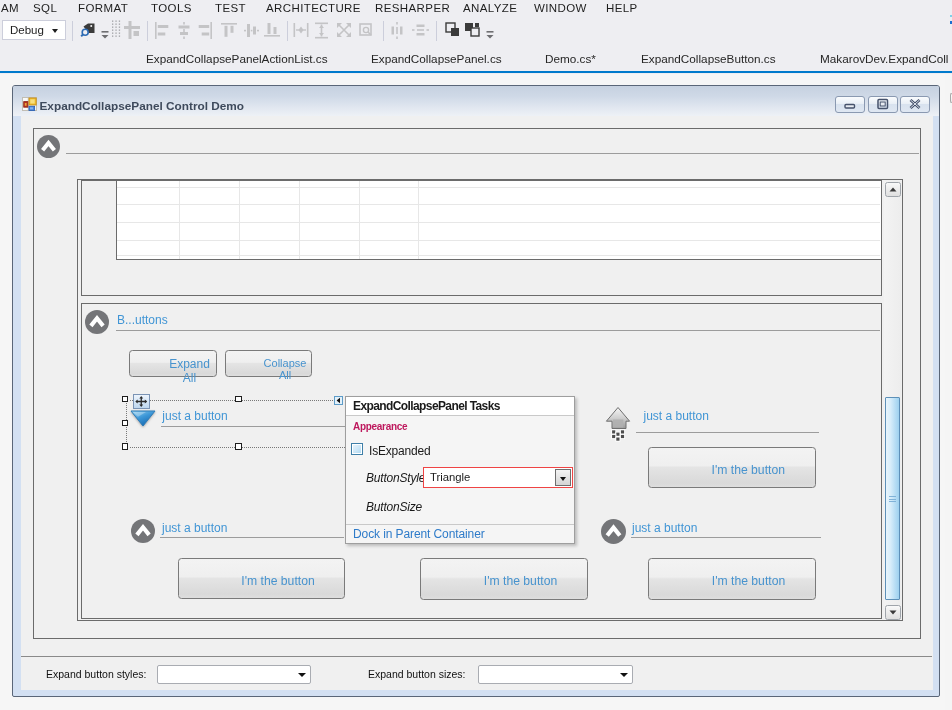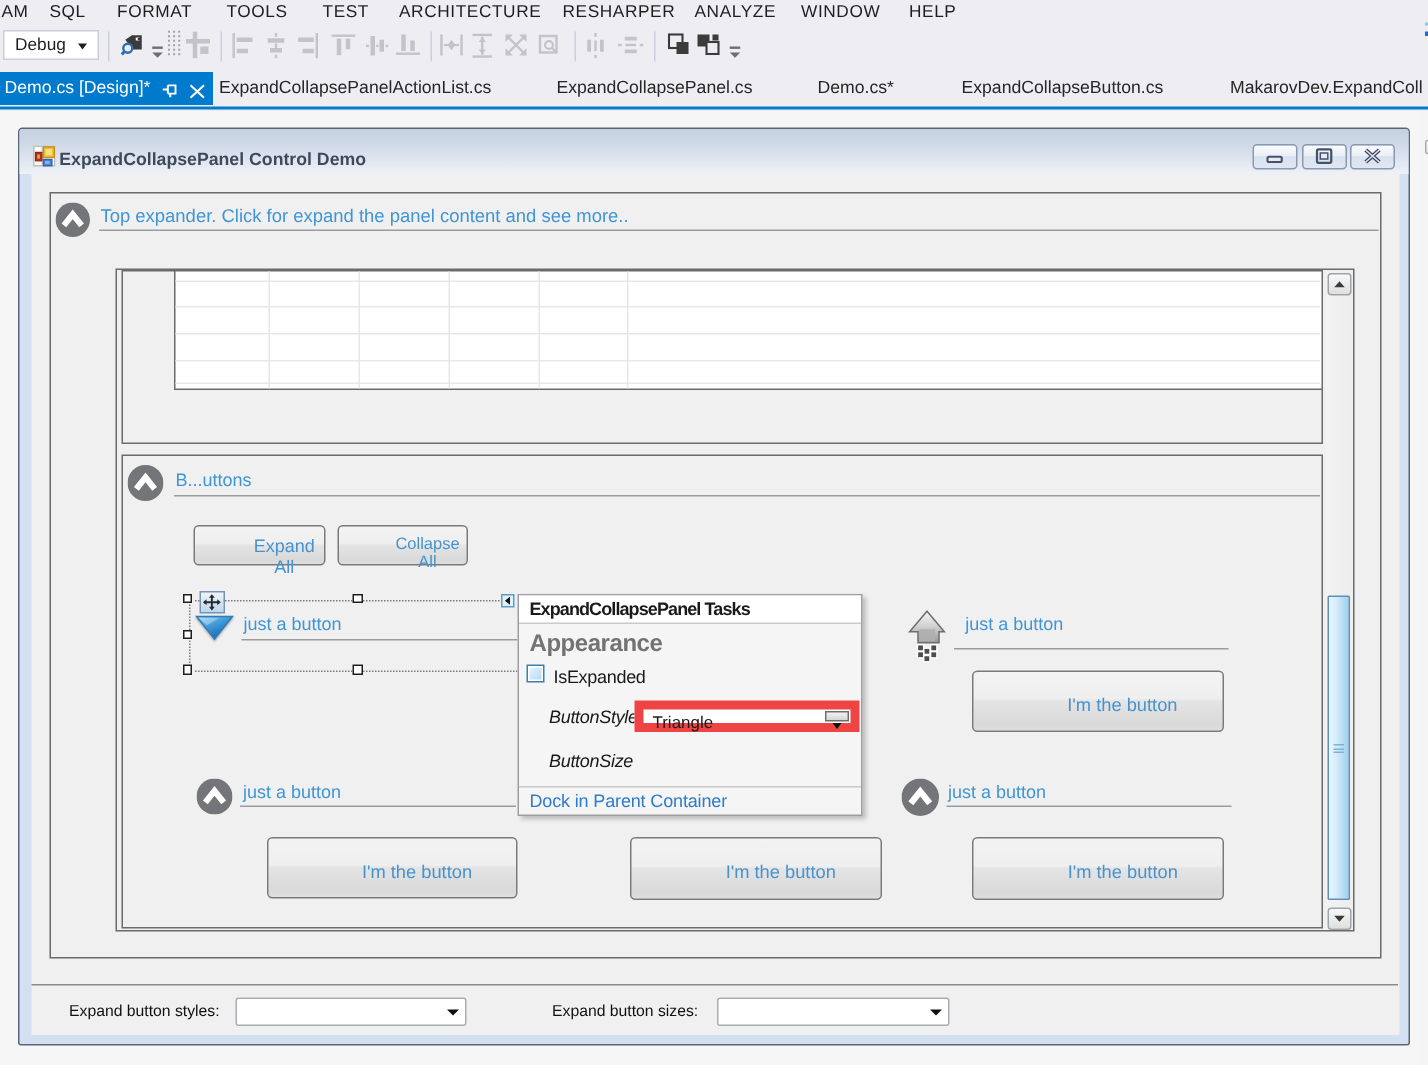--- a/index.html
+++ b/index.html
@@ -74,25 +74,25 @@
   
   .dotted-h { height:1px; border-top:1px dotted #787878; }
   .dotted-v { width:1px; border-left:1px dotted #787878; }
   .handle { width:6.8px; height:6.8px; border:1.1px solid #1E1E1E; background:#FFFFFF; }
 
   
   #smart-panel { left:345px; top:396px; width:230px; height:148px; background:#F5F5F5; border:1px solid #9E9E9E;
       box-shadow:2px 2px 3px rgba(0,0,0,0.22); }
   #sp-header { position:absolute; left:0; top:0; right:0; height:19px; background:#FFFFFF; border-bottom:1px solid #C9C9C9; }
   #sp-title { position:absolute; left:7px; top:2px; font-size:12px; letter-spacing:-0.6px; font-weight:bold; color:#1A1A1A; }
-  #sp-section { position:absolute; left:7px; top:24px; font-size:16px; letter-spacing:-0.3px; font-weight:bold; color:#737373; }
+  #sp-section { position:absolute; left:7px; top:24px; font-size:10px; letter-spacing:-0.3px; font-weight:bold; color:#be185d; }
   #sp-checkbox { position:absolute; left:5px; top:46px; width:12px; height:12px; border:1px solid #3E7FA8; background:linear-gradient(135deg,#EDF6FC 0%,#CBE6F7 55%,#A8D6F0 100%); box-shadow:inset 0 0 0 1px #FFFFFF; }
   #sp-check-label { position:absolute; left:23px; top:46.5px; font-size:12px; letter-spacing:-0.2px; color:#1A1A1A; }
   .sp-field-label { position:absolute; left:20px; font-size:12px; letter-spacing:-0.2px; color:#1A1A1A;font-style:italic; }
-  .sp-combo { position:absolute; left:77px; width:150px; height:21px; background:#FFFFFF; border:6px solid #ef4444; }
+  .sp-combo { position:absolute; left:77px; width:150px; height:21px; background:#FFFFFF; border:1px solid #ef4444; }
   .sp-combo .val { position:absolute; left:6px; top:2.5px; font-size:11.3px; color:#1A1A1A; }
   .sp-combo .btn { position:absolute; right:1px; top:1px; bottom:1px; width:16px; border:1px solid #6E6E6E; background:linear-gradient(180deg,#F3F3F3,#D5D5D5); }
   .sp-combo .btn i { position:absolute; left:4px; top:7px; width:0; height:0; border-left:3.5px solid transparent; border-right:3.5px solid transparent; border-top:4px solid #111111; }
   #sp-sep2 { position:absolute; left:0; right:0; top:127px; height:1px; background:#C9C9C9; }
   #sp-link { position:absolute; left:7px; top:129.5px; font-size:12px; letter-spacing:-0.1px; color:#2E7BC9; }
 
   
   #bottom-sep { left:21px; top:656px; width:911px; height:1px; background:#8A8A8A; }
   .bottom-label { top:667.5px; font-size:10.5px; color:#111111; white-space:nowrap; }
   .bottom-combo { top:664.5px; height:19px; background:#FFFFFF; border:1px solid #A9ACB2; border-radius:2px; }
@@ -282,29 +282,20 @@
             </svg>
           </div>
           <div class="abs tb-icon" style="left: 486px; top: 30px;">
             <svg width="8" height="10" viewBox="0 0 8 10">
      <rect x="0.5" y="1" width="7" height="1.6" fill="#6E6E71"></rect>
      <path d="M0.5 5 H7.5 L4 8.5 Z" fill="#6E6E71"></path>
             </svg>
           </div>
         </div>
     </div>
-    <div id="active-tab" class="abs">
-      <span class="lbl">Demo.cs [Design]*</span>
-      <svg class="abs" style="left:107.5px;top:8px;" width="11" height="11" viewBox="0 0 11 11">
-        <path d="M0.5 3.6 H3.4 M3.9 0.9 V6.4 M3.9 0.9 H9 V6.4 H3.9 M5.5 6.4 V8.8" stroke="#FFFFFF" stroke-width="1.3" fill="none"></path>
-      </svg>
-      <svg class="abs" style="left:126px;top:7.5px;" width="11" height="10" viewBox="0 0 11 10">
-        <path d="M1 0.8 L10 9.2 M10 0.8 L1 9.2" stroke="#FFFFFF" stroke-width="1.4" fill="none"></path>
-      </svg>
-    </div>
     <div id="inactive-tabs">
         <div class="abs tab-label" style="left: 146px;">ExpandCollapsePanelActionList.cs</div>
         <div class="abs tab-label" style="left: 371px;">ExpandCollapsePanel.cs</div>
         <div class="abs tab-label" style="left: 545px;">Demo.cs*</div>
         <div class="abs tab-label" style="left: 641px;">ExpandCollapseButton.cs</div>
         <div class="abs tab-label" style="left: 820px;">MakarovDev.ExpandColl</div>
       </div>
     <div id="accent-line" class="abs"></div>
     <div class="abs" style="left:950px;top:14.5px;width:2px;height:2.5px;background:#7FD0E8;"></div>
     <div class="abs" style="left:950px;top:20.5px;width:2px;height:3px;background:#1B6FD0;"></div>
@@ -344,21 +335,20 @@
       <path d="M9.5 3 L18.5 11 M18.5 3 L9.5 11" stroke="#414D68" stroke-width="2.8" fill="none"></path>
       <path d="M9.5 3 L18.5 11 M18.5 3 L9.5 11" stroke="#DFE5EE" stroke-width="1" fill="none"></path>
     </svg>
   </div>
 
   <div id="outer-panel" class="abs panel-border"></div>
   <svg class="abs" style="left:36.5px;top:135px;" width="23" height="23" viewBox="0 0 23 23">
     <circle cx="11.5" cy="11.5" r="11.5" fill="#747578"></circle>
     <path d="M5.6 15.2 L11.5 7.9 L17.4 15.2" stroke="#FFFFFF" stroke-width="4" fill="none"></path>
   </svg>
-  <span class="abs exp-label" style="left:67px;top:136.5px;font-size:12.3px;">Top expander. Click for expand the panel content and see more..</span>
   <div class="abs exp-line" style="left:66px;top:152.8px;width:853px;"></div>
 
   <div id="scroll-panel" class="abs panel-border"></div>
   <div id="grid-panel" class="abs panel-border"></div>
   <div id="data-grid" class="abs panel-border"></div>
   <div id="grid-lines">
       <div class="abs grid-v" style="left: 178.5px;"></div>
       <div class="abs grid-v" style="left: 238.5px;"></div>
       <div class="abs grid-v" style="left: 298.5px;"></div>
       <div class="abs grid-v" style="left: 358.5px;"></div>

